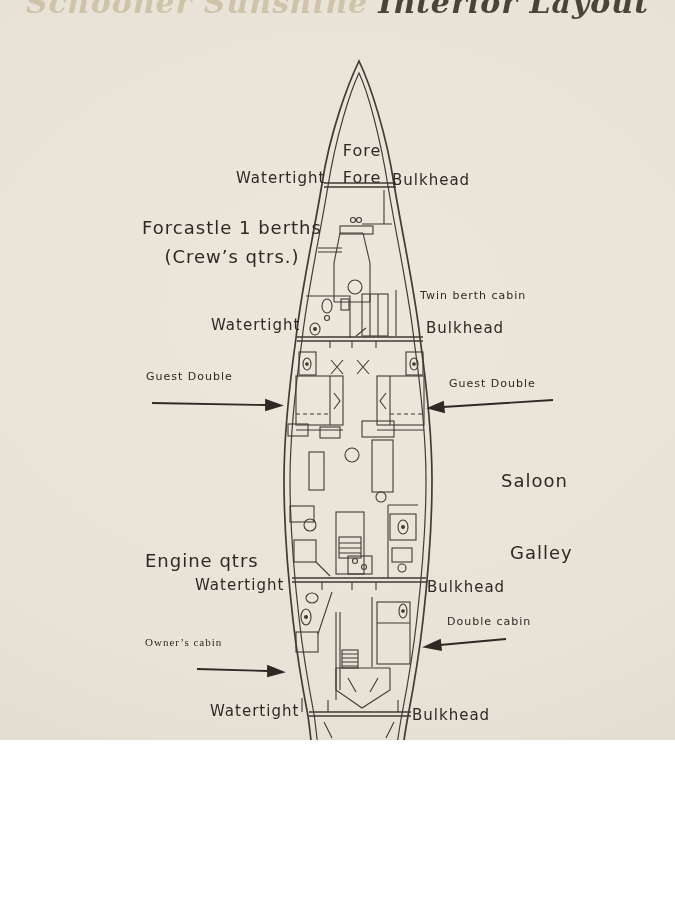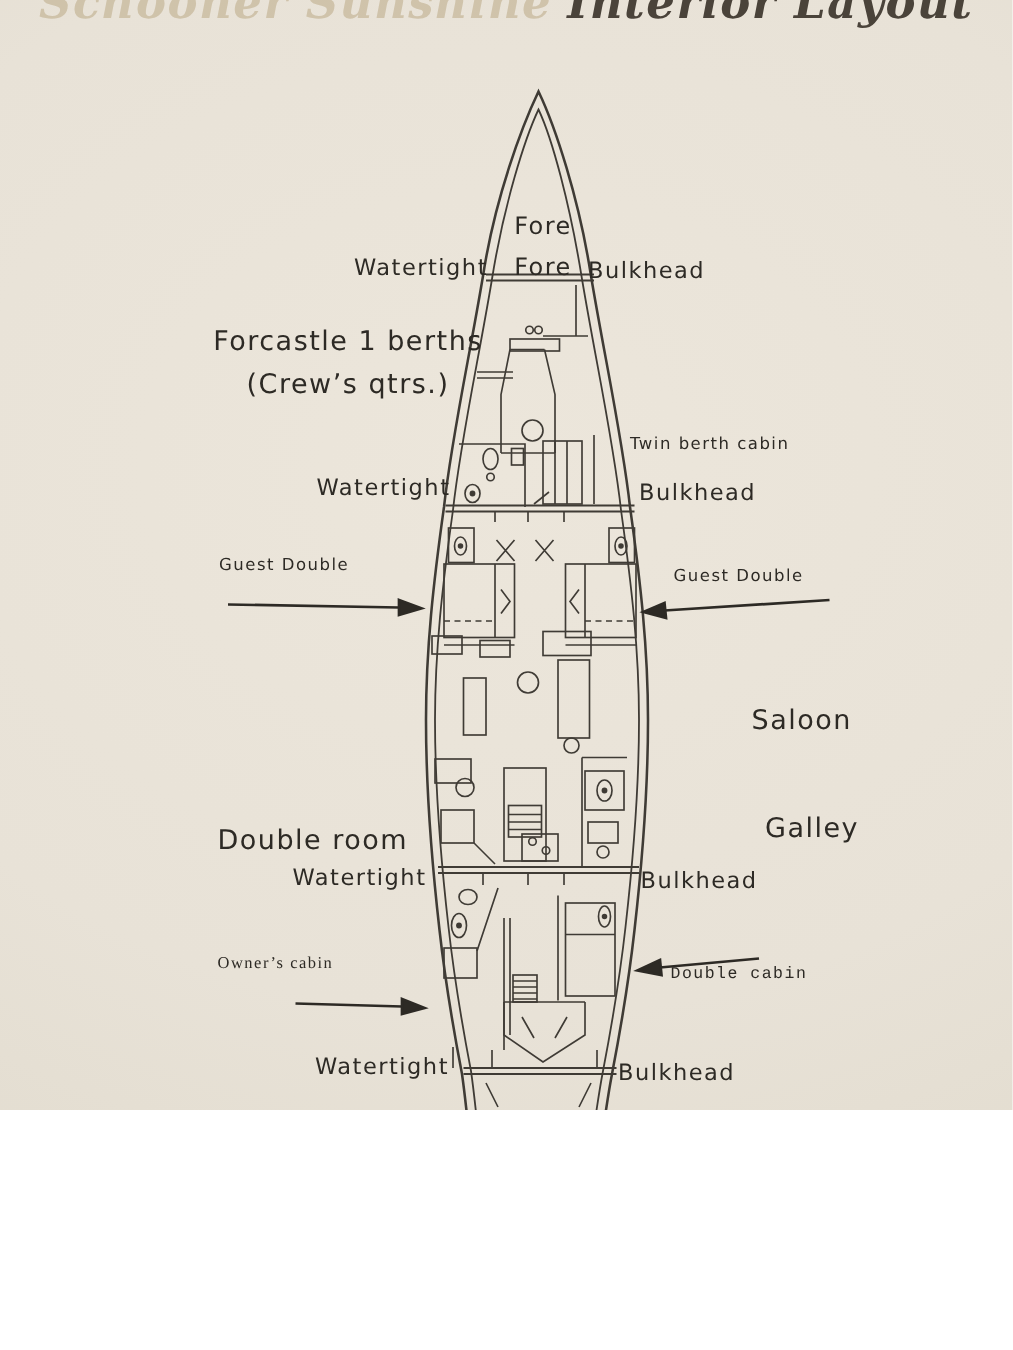--- a/index.html
+++ b/index.html
@@ -27,21 +27,21 @@
   .p-wt1{ left:236px; top:169px; } .p-bk1{ left:392px; top:171px; }
   .p-forecastle{ left:118px; top:213px; width:228px; text-align:center; font-size:18px; line-height:29px; }
   .p-twin{ left:420px; top:289px; }
   .p-wt2{ left:211px; top:316px; } .p-bk2{ left:426px; top:319px; }
   .p-gdl{ left:146px; top:370px; }
   .p-gdr{ left:449px; top:377px; }
   .p-saloon{ left:501px; top:470px; font-size:18px; }
   .p-galley{ left:510px; top:542px; font-size:18px; }
   .p-engine{ left:145px; top:550px; font-size:18px; }
   .p-wt3{ left:195px; top:576px; } .p-bk3{ left:427px; top:578px; }
-  .p-dcab{ left:447px; top:644px;font-family:Liberation Mono, monospace; }
+  .p-dcab{ left:447px; top:615px; }
   .p-ocab{ left:145px; top:636px;font-family:Liberation Serif, serif; }
   .p-wt4{ left:210px; top:702px; } .p-bk4{ left:412px; top:706px; }
   .p-laz{ left:313px; top:747px; }
   
   .paper-edge{ position:absolute; left:0; top:876px; width:675px; height:6px;
     background:linear-gradient(#d9d3c7,#b3ac9f); }
   .wood{ position:absolute; left:0; top:881px; width:675px; height:19px;
     background:linear-gradient(#261f18, #55402a 35%, #6a4f33 75%, #5e4527); }
   .tab1{ position:absolute; left:293px; top:877px; width:20px; height:9px; background:#ece7dc; }
   .tab2{ position:absolute; left:648px; top:875px; width:27px; height:9px; background:#e2dccf; }
@@ -208,21 +208,21 @@
 
   <div class="lbl p-twin">Twin berth cabin</div>
   <div class="lbl sm p-wt2">Watertight</div>
   <div class="lbl sm p-bk2">Bulkhead</div>
 
   <div class="lbl p-gdl">Guest Double</div>
   <div class="lbl p-gdr">Guest Double</div>
 
   <div class="lbl p-saloon">Saloon</div>
   <div class="lbl p-galley">Galley</div>
-  <div class="lbl p-engine">Double room</div>
+  <div class="lbl p-engine">Engine qtrs</div>
 
   <div class="lbl sm p-wt3">Watertight</div>
   <div class="lbl sm p-bk3">Bulkhead</div>
 
   <div class="lbl p-dcab">Double cabin</div>
   <div class="lbl p-ocab">Owner’s cabin</div>
 
   <div class="lbl sm p-wt4">Watertight</div>
   <div class="lbl sm p-bk4">Bulkhead</div>
 

